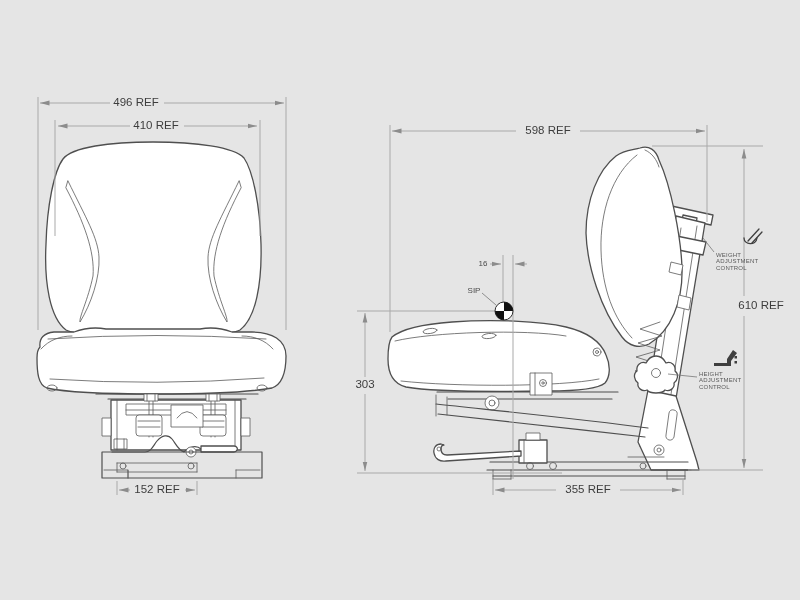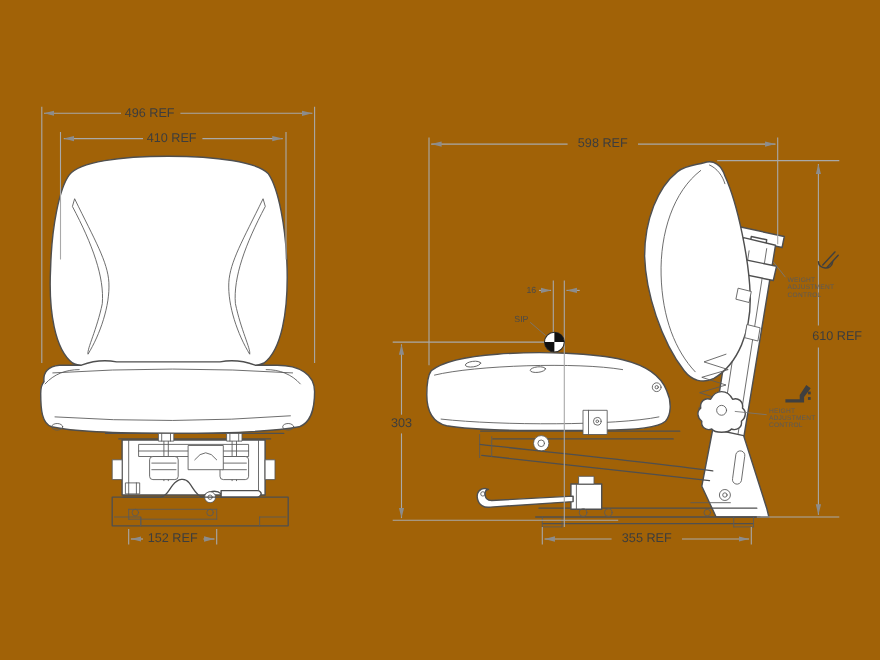--- a/index.html
+++ b/index.html
@@ -1,16 +1,16 @@
 <!DOCTYPE html>
 <html><head>
 <meta charset="utf-8">
 <style>
   html,body{margin:0;padding:0;background:#ffffff;}
-  #canvas{position:relative;width:800px;height:600px;background:#a16207;overflow:hidden;
+  #canvas{position:relative;width:800px;height:600px;background:#e5e5e5;overflow:hidden;
           font-family:"Liberation Sans",sans-serif;text-align:center;}
   svg{position:absolute;left:0;top:0;}
   .part{stroke:#4f4f4f;stroke-width:1.2;fill:none;stroke-linejoin:round;stroke-linecap:round;}
   .partfill{stroke:#4f4f4f;stroke-width:1.3;fill:#ffffff;stroke-linejoin:round;}
   .detail{stroke:#5a5a5a;stroke-width:0.8;fill:none;stroke-linejoin:round;stroke-linecap:round;}
   .detailfill{stroke:#5a5a5a;stroke-width:0.8;fill:#ffffff;stroke-linejoin:round;}
   .dim{stroke:#a9a9a9;stroke-width:1;fill:none;}
   .leader{stroke:#777777;stroke-width:0.8;fill:none;}
   .dimtext{fill:#3d3d3d;font-family:"Liberation Sans",sans-serif;font-size:11.5px;
            text-anchor:middle;dominant-baseline:middle;}

